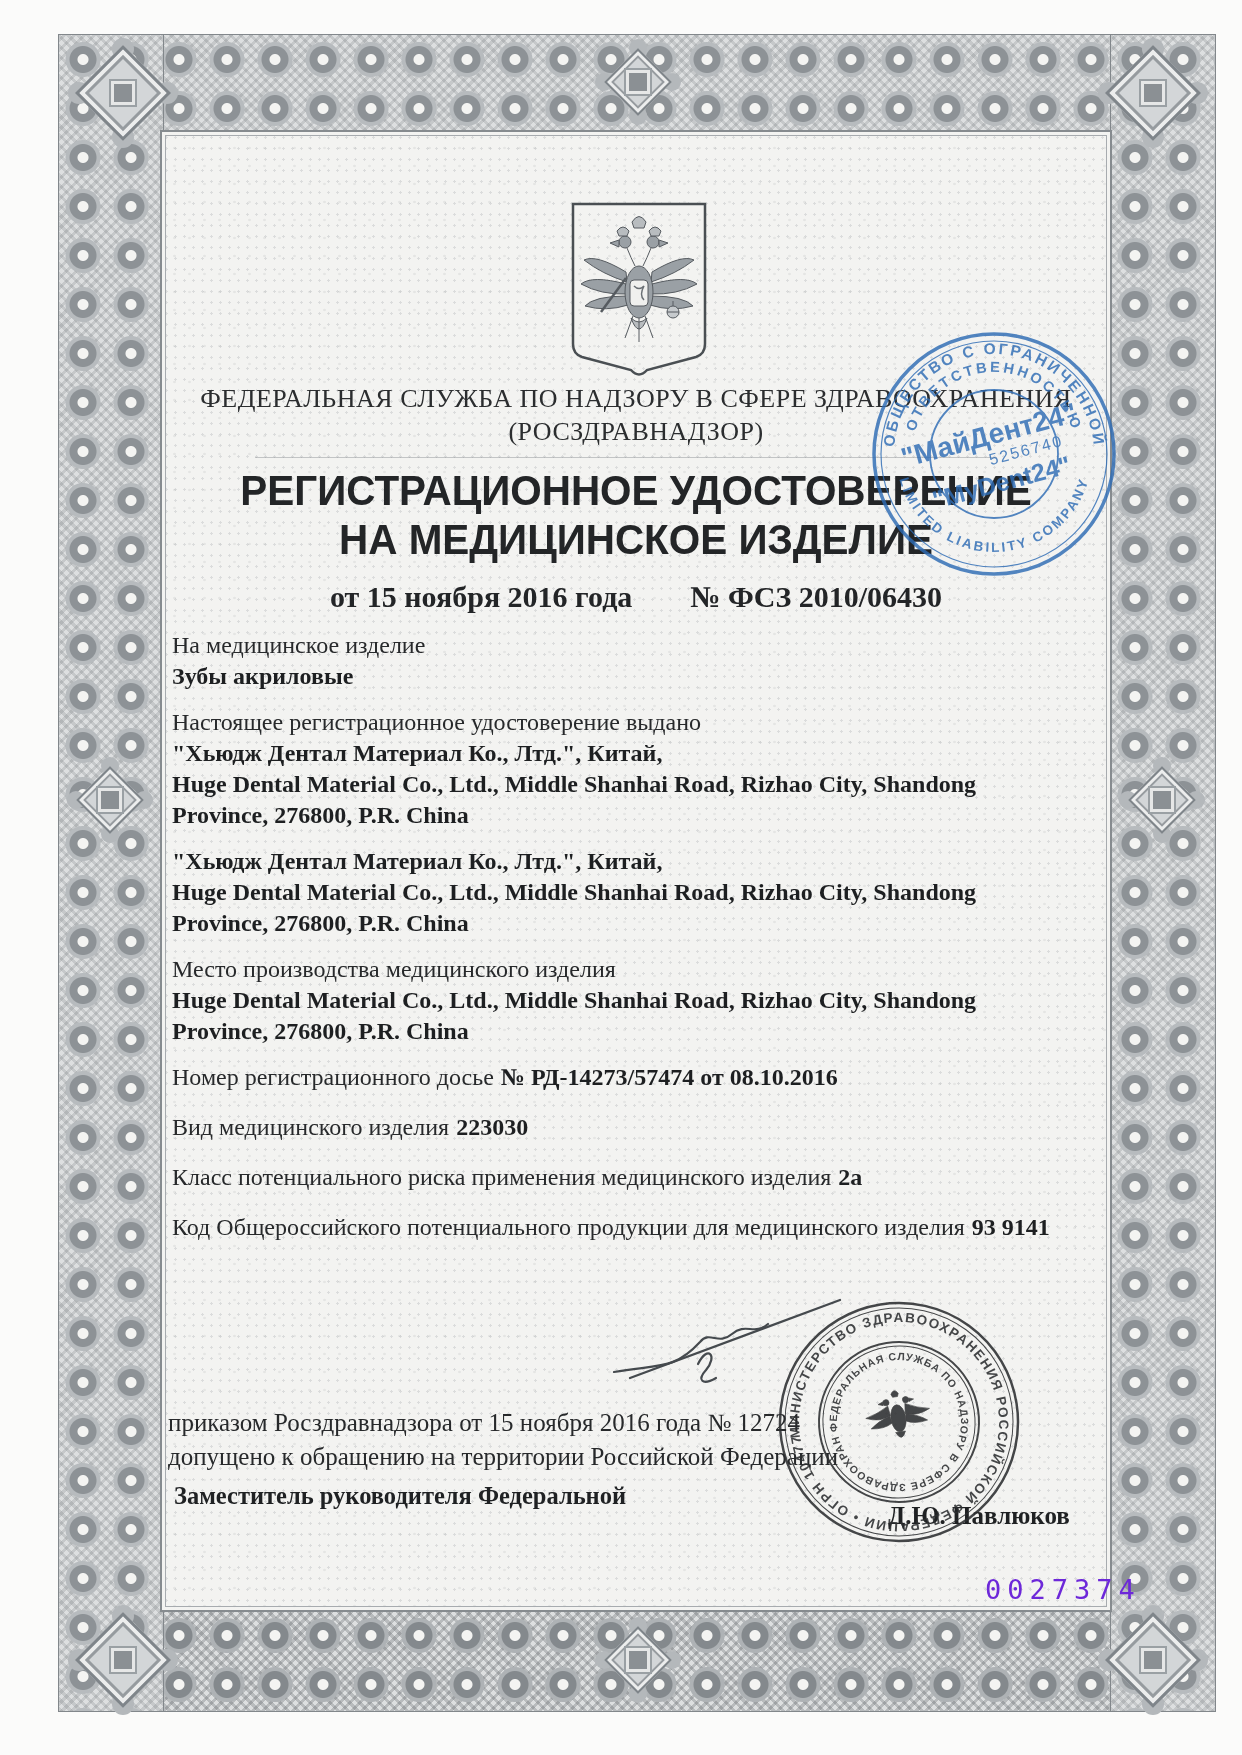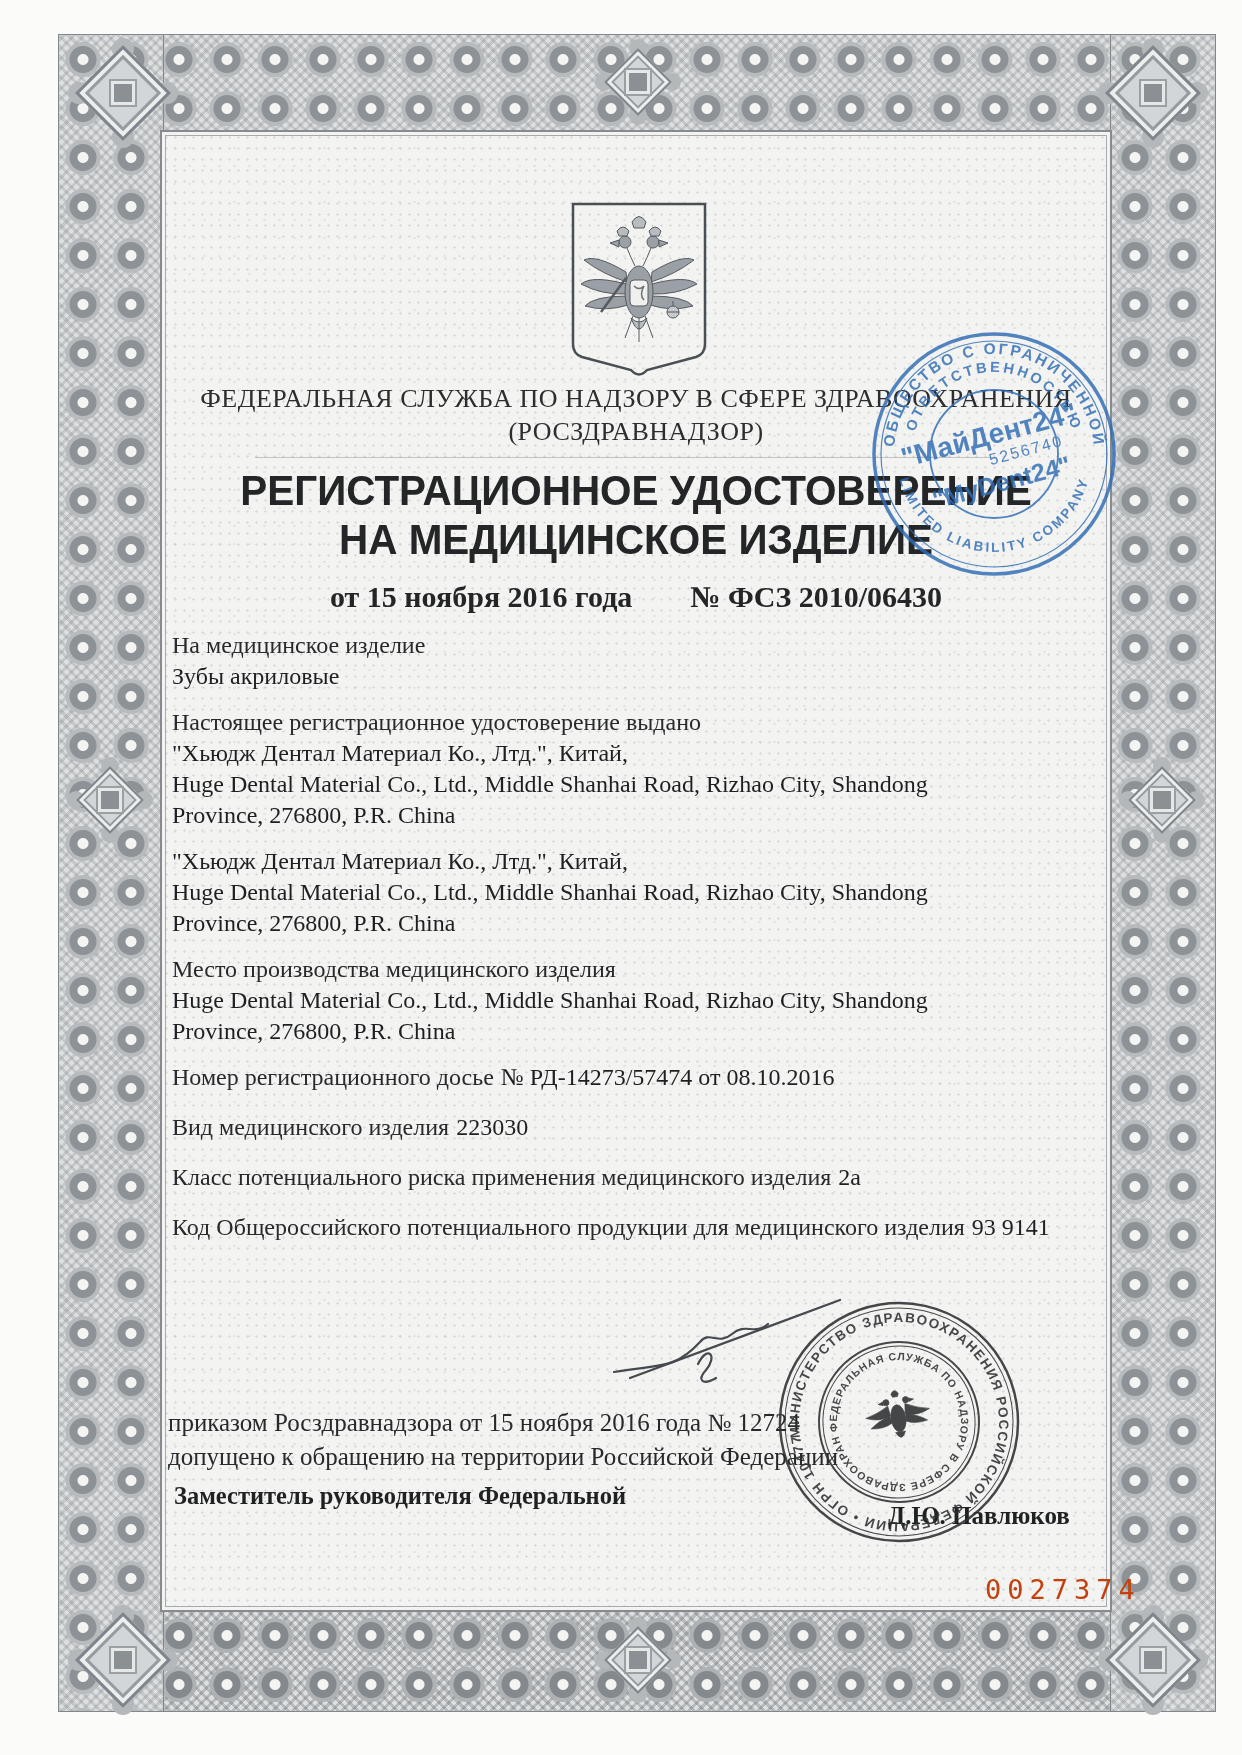--- a/index.html
+++ b/index.html
@@ -55,27 +55,27 @@
   .agency{left:162px;top:382px;width:948px;text-align:center;font-size:26px;line-height:33px;
     letter-spacing:.5px;color:#2b2d2f;}
   .title{left:162px;top:466px;width:948px;text-align:center;
     font-family:"Liberation Sans", sans-serif;font-weight:700;font-size:43px;line-height:49px;
     color:#232527;transform:scaleX(.94);}
   .dateline{left:162px;top:580px;width:948px;text-align:center;font-weight:700;font-size:30px;color:#232527;}
   .dateline .numpart{margin-left:58px;}
   .bodytext{left:172px;top:630px;width:940px;font-size:24px;line-height:31px;color:#27292b;}
   .bodytext p{margin:0 0 15px 0;}
   .bodytext p.single{margin:0 0 19px 0;}
-  .b{font-weight:400;color:#1d1f21;}
+  .b{font-weight:700;color:#1d1f21;}
   .lbl{margin-right:7px;}
   .order{left:168px;top:1406px;width:800px;font-size:25px;line-height:34px;color:#27292b;}
   .signer-titles{left:174px;top:1479px;width:620px;font-weight:700;font-size:24.5px;line-height:33px;color:#1f2123;}
   .signer-name{left:888px;top:1502px;font-weight:700;font-size:25px;color:#1f2123;}
   .serial{left:985px;top:1574px;font-family:"DejaVu Sans Mono", monospace;font-size:27px;
-    letter-spacing:6px;color:#c2410c;}
+    letter-spacing:6px;color:#6d28d9;}
 
   
   .blue-stamp{left:868px;top:328px;width:252px;height:252px;opacity:.82;}
   .seal-stamp{left:776px;top:1299px;width:246px;height:246px;transform:rotate(-9deg);opacity:.88;}
   .signature{left:600px;top:1272px;width:290px;height:120px;}
   .emblem{left:563px;top:198px;width:152px;height:194px;}
 </style>
 </head>
 <body>
 

